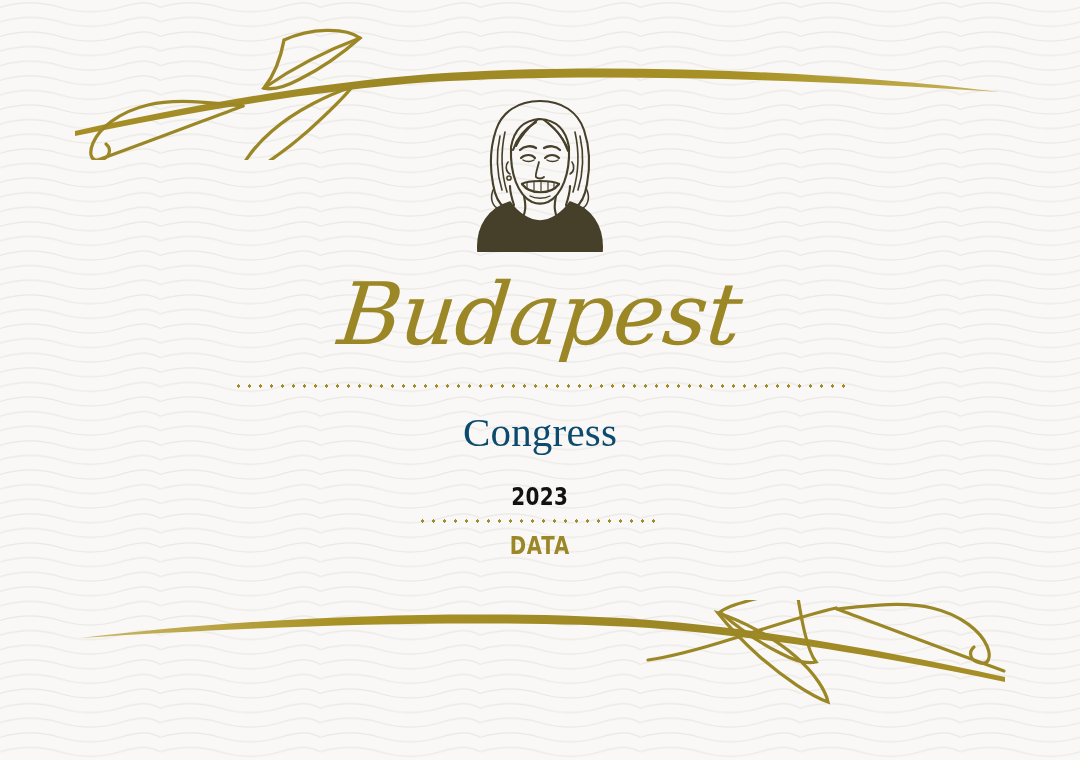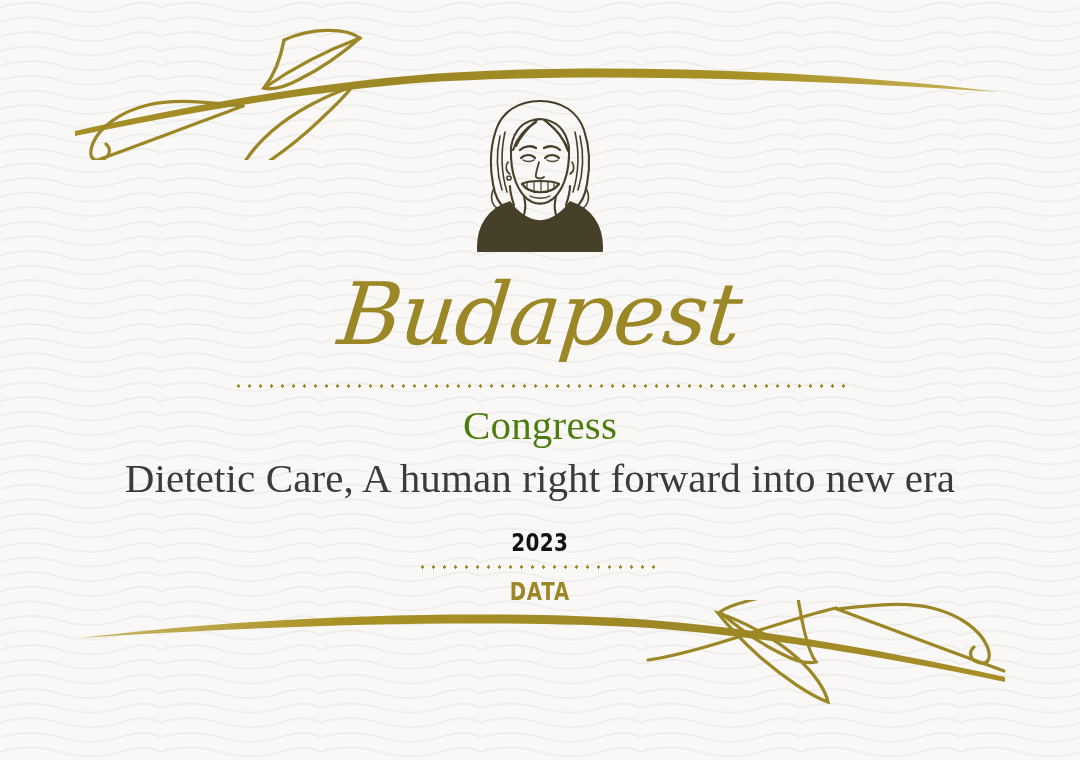--- a/index.html
+++ b/index.html
@@ -80,25 +80,25 @@
   #divider-top {
     margin-top: 26px;
     width: 614px;
   }
   #divider-bottom {
     margin-top: 10px;
     width: 246px;
   }
 
   #congress {
-    margin-top: 14px;
+    margin-top: 21px;
     font-family: "Liberation Serif", serif;
     font-size: 41px;
     line-height: 1.15;
-    color: #4d7c0f;
+    color: #0c4a6e;
     letter-spacing: 0.2px;
   }
 
   #subtitle {
     margin-top: 6px;
     font-family: "Liberation Serif", serif;
     font-size: 41px;
     line-height: 1.15;
     color: #3b3b3b;
     letter-spacing: 0.1px;
@@ -287,20 +287,19 @@
         <path d="M30 96 C 26 104, 27 112, 33 116" stroke-width="1.6"></path>
         <path d="M122 96 C 126 104, 125 112, 119 116" stroke-width="1.6"></path>
       </g>
     </svg>
 
     <div id="title-script">Budapest</div>
 
     <div class="dot-rule" id="divider-top"></div>
 
     <div id="congress">Congress</div>
-    <div id="subtitle">Dietetic Care, A human right forward into new era</div>
 
     <div id="year">2023</div>
     <div class="dot-rule" id="divider-bottom"></div>
     <div id="data-label">DATA</div>
 
   </div>
 </div>
 
 </body></html>

